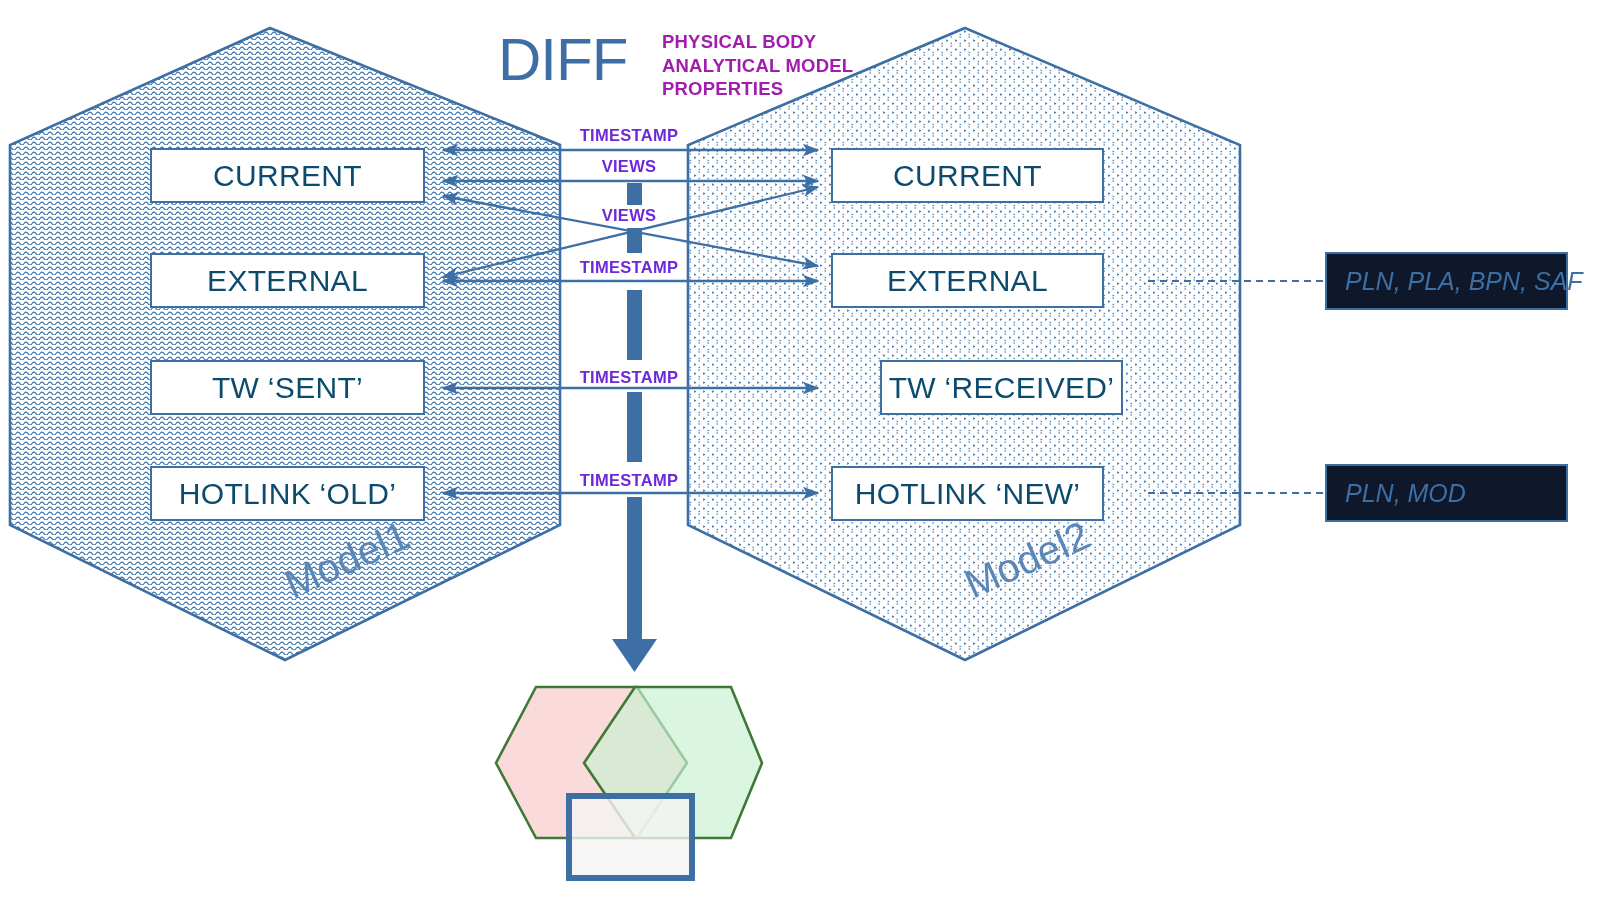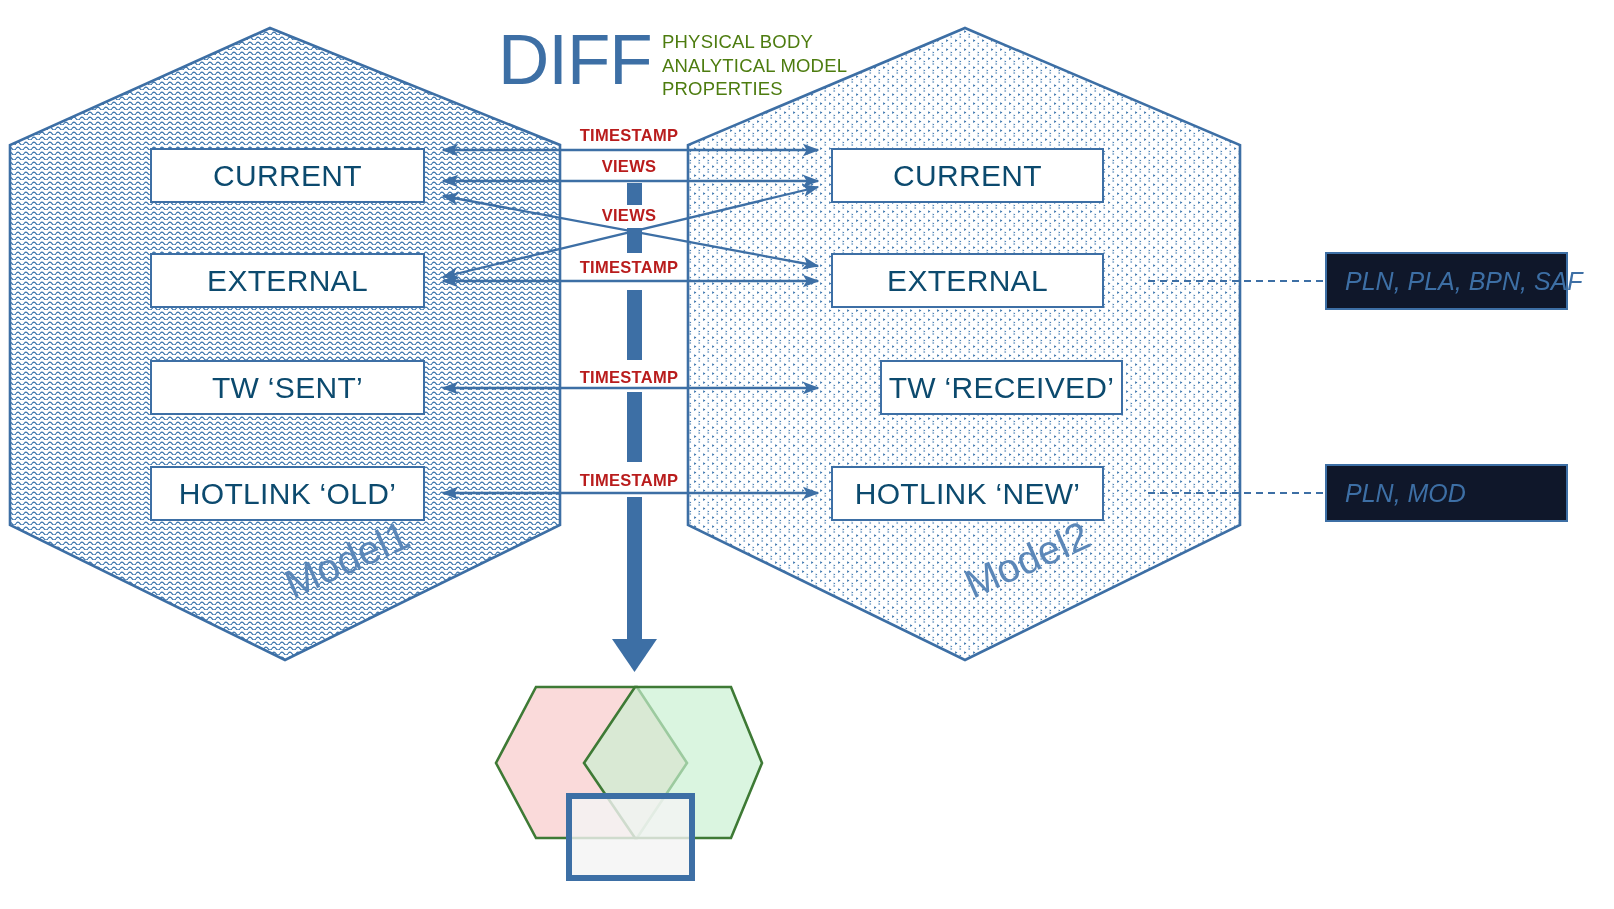--- a/index.html
+++ b/index.html
@@ -10,46 +10,46 @@
     -webkit-font-smoothing:antialiased;
   }
   #stage{position:absolute;left:0;top:0;width:1614px;height:909px;}
   svg.layer{position:absolute;left:0;top:0;width:1614px;height:909px;overflow:visible;}
 
   
   .abs{position:absolute;}
 
   .title-diff{
     left:498px;top:16px;
-    font-size:71px;line-height:88px;
+    font-size:60px;line-height:88px;
     color:#3d6fa5;font-weight:400;letter-spacing:-1px;
     font-family:"Liberation Sans", sans-serif;
   }
   .title-sub{
     left:662px;top:30px;width:260px;
     font-size:18.5px;line-height:23.5px;
-    font-weight:normal;color:#4d7c0f;letter-spacing:.2px;
+    font-weight:bold;color:#a21caf;letter-spacing:.2px;
   }
 
   .node-box{
     position:absolute;
     box-sizing:border-box;
     background:#ffffff;
     border:2.5px solid #3d6fa5;
     display:flex;align-items:center;justify-content:center;
     color:#0c4a6e;
     font-size:30px;
     font-weight:400;
     letter-spacing:.3px;
     white-space:nowrap;
   }
 
   .edge-label{
     position:absolute;
-    font-size:16.5px;font-weight:bold;color:#b91c1c;
+    font-size:16.5px;font-weight:bold;color:#6d28d9;
     letter-spacing:.3px;white-space:nowrap;
     text-align:center;
   }
 
   .prop-box{
     position:absolute;box-sizing:border-box;
     background:#0f172a;border:2.5px solid #3d6fa5;
     display:flex;align-items:center;
     padding-left:18px;
     color:#3d6fa5;font-size:25px;font-style:italic;white-space:nowrap;

